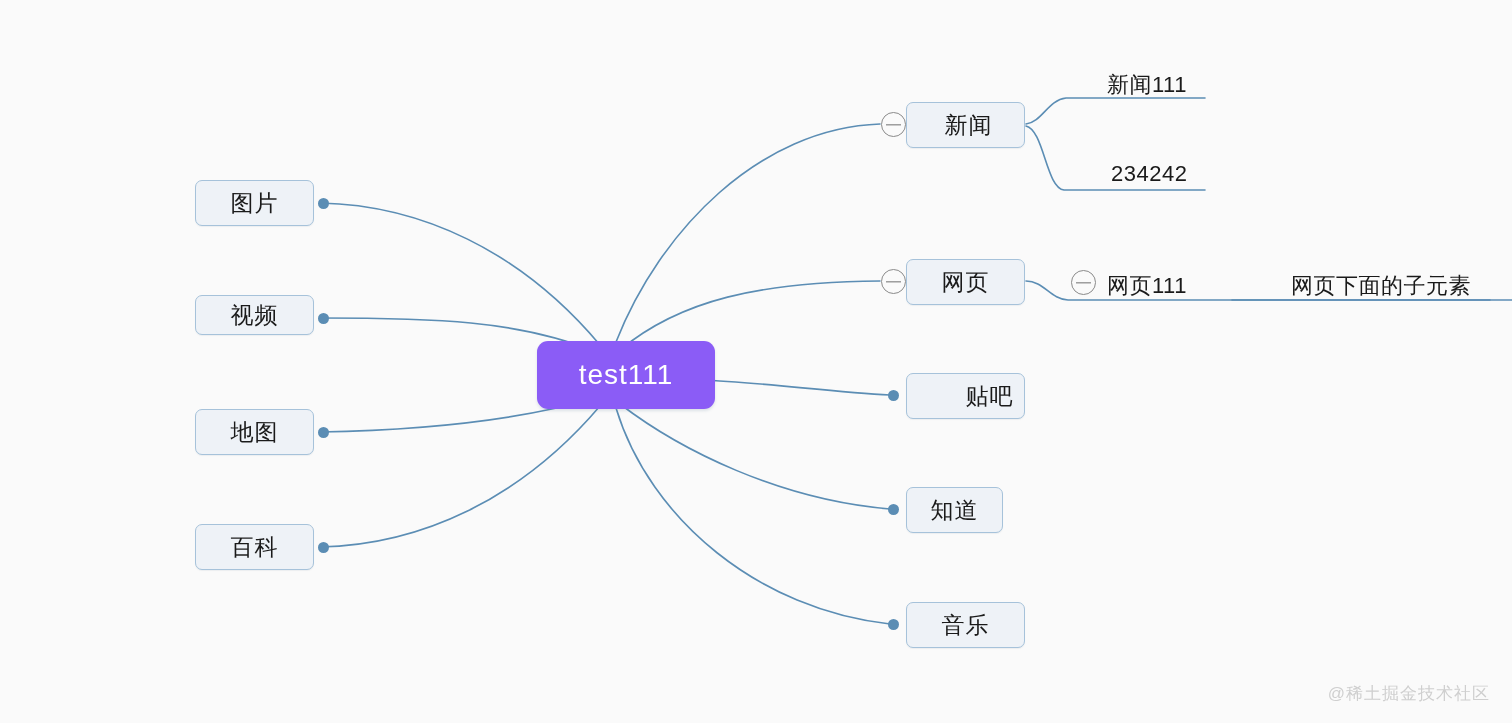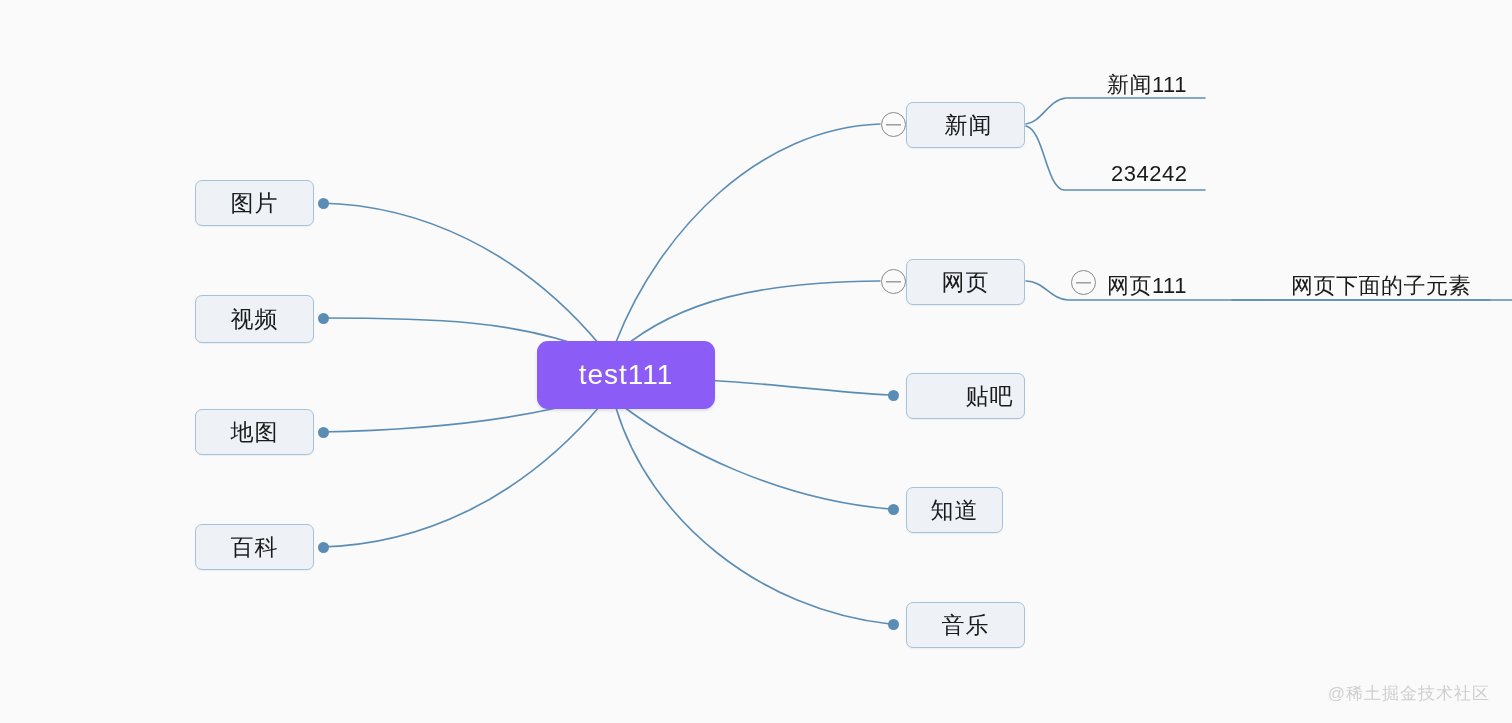--- a/index.html
+++ b/index.html
@@ -138,21 +138,21 @@
 
   <div class="node-root" style="left:521px; top:341px; width:178px; height:68px;">
     <span>test111</span>
   </div>
 
   <div class="node" style="left:195px; top:180px; width:119px; height:46px;text-align:center;">
     <span>图片</span>
   </div>
   <div class="dot" style="left:318px; top:198px;"></div>
 
-  <div class="node" style="left:195px; top:295px; width:119px; height:48px;">
+  <div class="node" style="left:195px; top:295px; width:119px; height:40px;">
     <span>视频</span>
   </div>
   <div class="dot" style="left:318px; top:313px;"></div>
 
   <div class="node" style="left:195px; top:409px; width:119px; height:46px;">
     <span>地图</span>
   </div>
   <div class="dot" style="left:318px; top:427px;"></div>
 
   <div class="node" style="left:195px; top:524px; width:119px; height:46px;">

